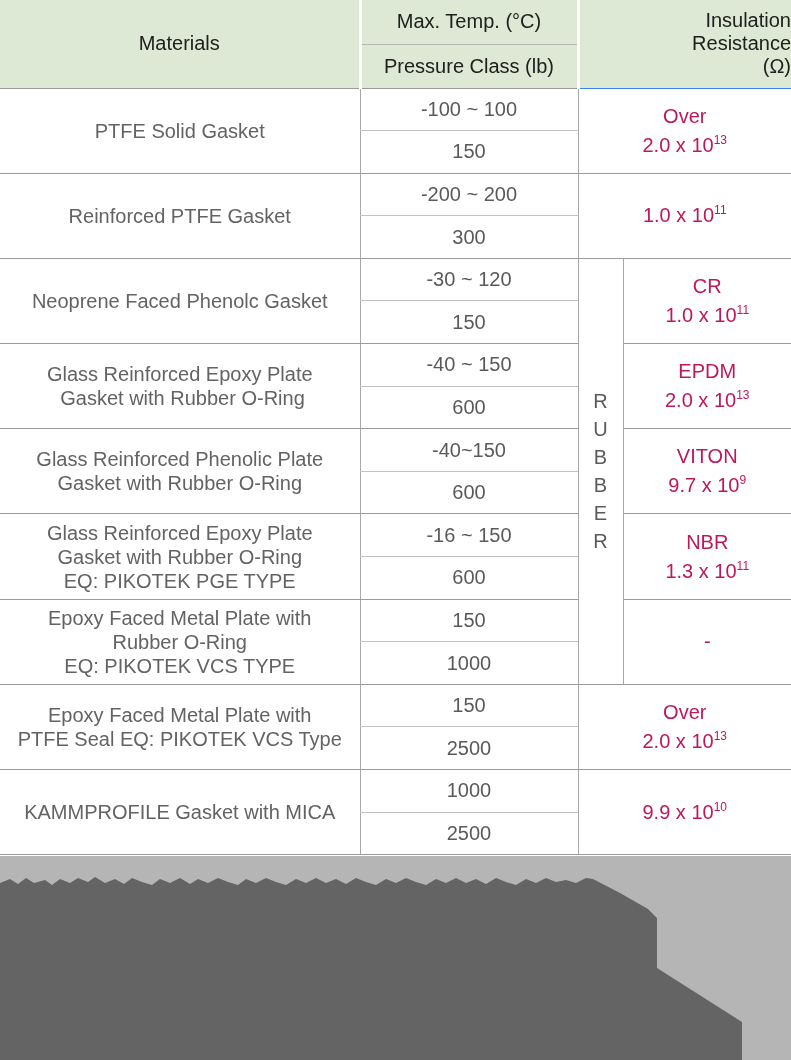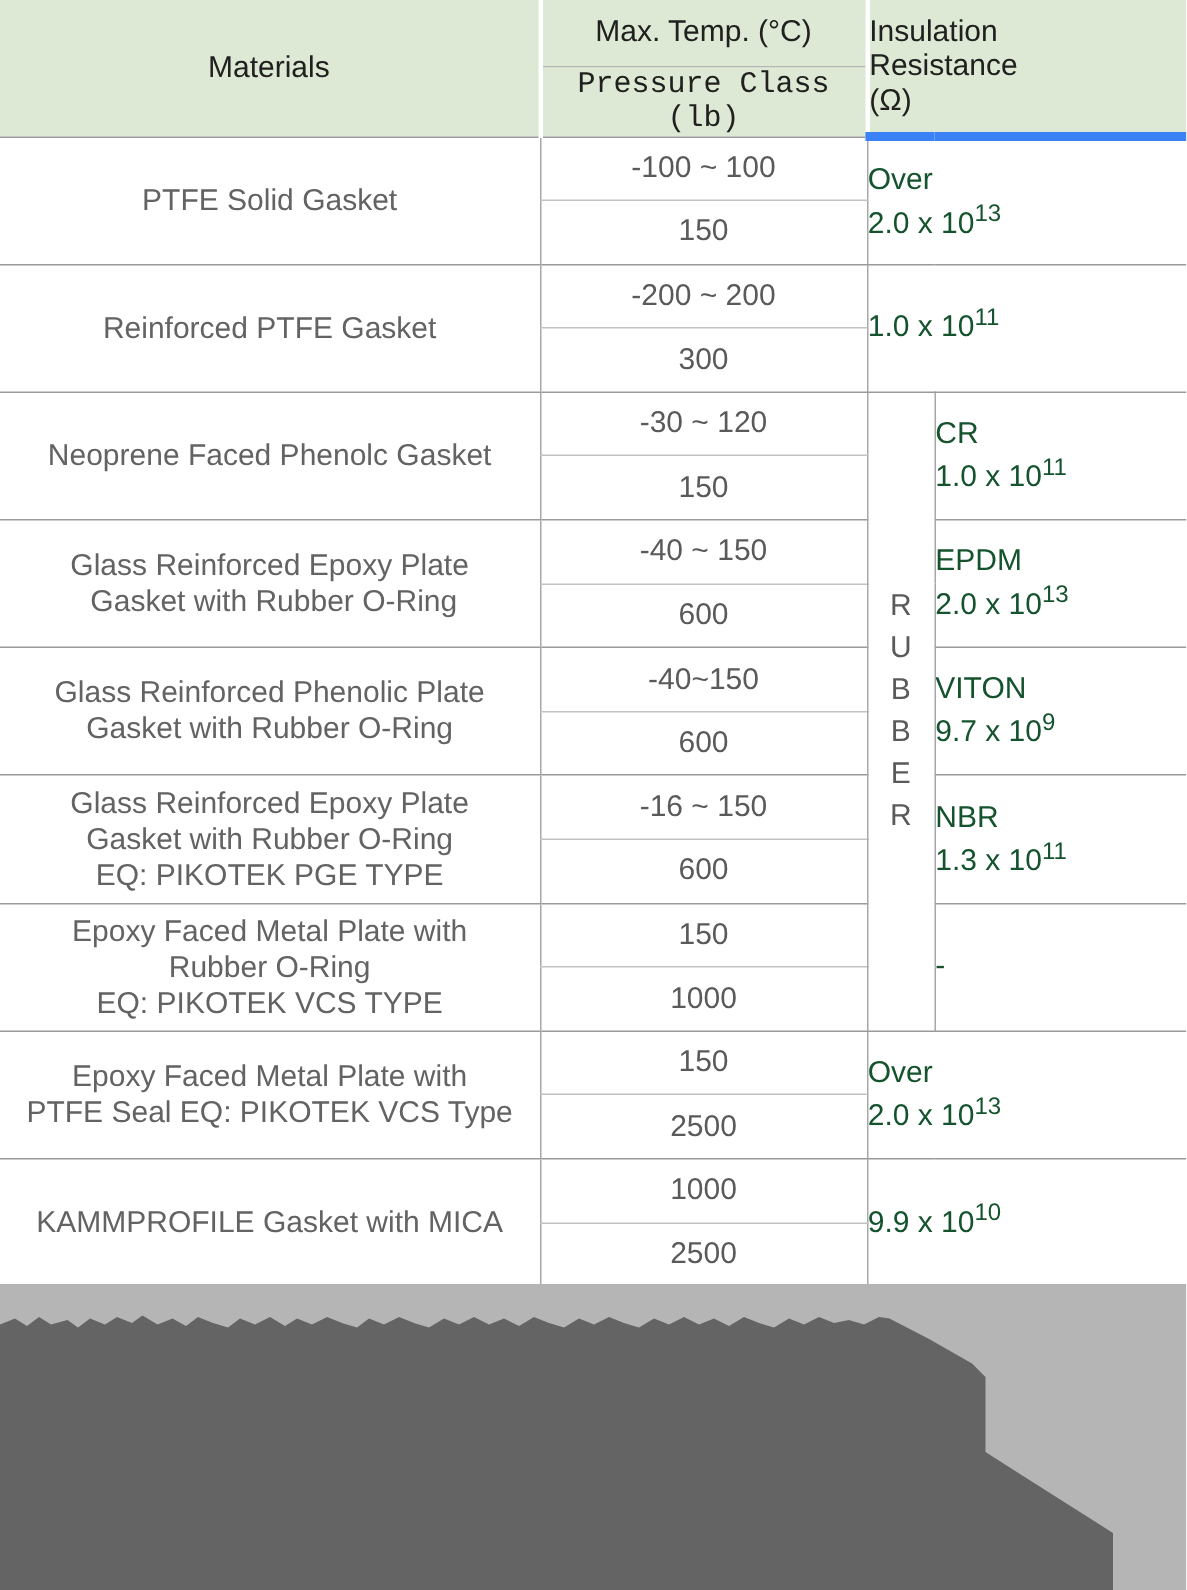--- a/index.html
+++ b/index.html
@@ -8,40 +8,40 @@
 
   table.spec{position:absolute;left:0;top:0;width:791px;border-collapse:collapse;table-layout:fixed;}
   table.spec td,table.spec th{padding:0;font-weight:normal;vertical-align:middle;overflow:hidden;}
 
   
   th.hdr{background:#dde8d5;color:#20201e;font-size:20px;line-height:23px;}
   th.h-materials{text-align:center;padding-left:62px;border-bottom:1px solid #9a9a9a;}
   th.h-temp{text-align:center;border-left:3px solid #fff;border-right:3px solid #fff;
             border-bottom:1px solid #b3b8b0;margin-top:32px;}
   th.h-press{text-align:center;border-left:3px solid #fff;border-right:3px solid #fff;
-             border-bottom:1px solid #9a9a9a;font-family:Liberation Mono, monospace;}
-  th.h-ins{text-align:left;border-bottom:6px solid #3b82f6;}
+             border-bottom:1px solid #9a9a9a;}
+  th.h-ins{text-align:right;border-bottom:1px solid #3b82f6;}
 
   
   tr.sub{height:42.6px;}
   tr.hrow{height:44px;}
   td.mat{color:#636363;font-size:20px;line-height:24px;text-align:center;padding-left:15px;
          border-bottom:1px solid #9a9a9a;}
   td.mat .mat-line{white-space:pre;}
   td.c2{color:#5a5a5a;font-size:20px;text-align:center;
         border-left:1px solid #a8a8a8;border-right:1px solid #a8a8a8;}
   td.temp{border-bottom:1px solid #c2c2c2;}
   td.press{border-bottom:1px solid #9a9a9a;}
-  td.ins{color:#14532d;font-size:20px;line-height:29px;
+  td.ins{color:#be185d;font-size:20px;line-height:29px;text-align:center;
          border-bottom:1px solid #9a9a9a;border-left:1px solid #a8a8a8;}
   td.ins3{padding-right:45px;border-left:1px solid #a8a8a8;}
   td.rubber{color:#5a5a5a;font-size:20px;line-height:28px;text-align:center;
             white-space:pre-line;border-left:1px solid #a8a8a8;border-right:1px solid #a8a8a8;
             border-bottom:1px solid #9a9a9a;padding-bottom:58px;}
-  sup{font-size:16px;line-height:0;vertical-align:super;letter-spacing:0;}
+  sup{font-size:12px;line-height:0;vertical-align:super;letter-spacing:0;}
 
   
   #band{position:absolute;left:0;top:856px;width:791px;height:204px;background:#b5b5b5;}
   #band svg{display:block;}
 </style>
 </head>
 <body>
 
 <div id="stage">
 

